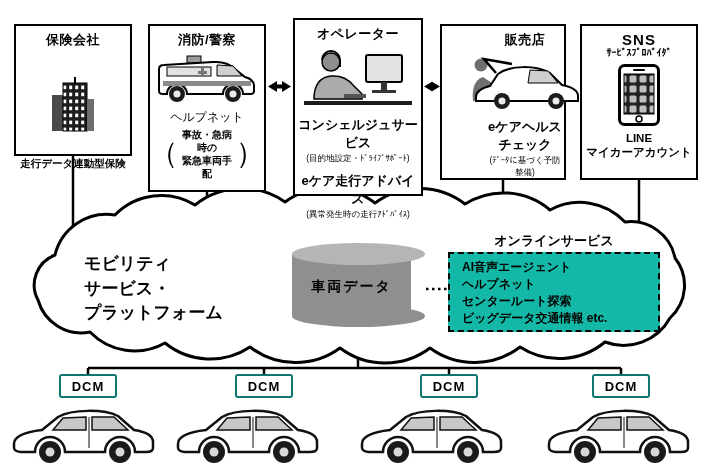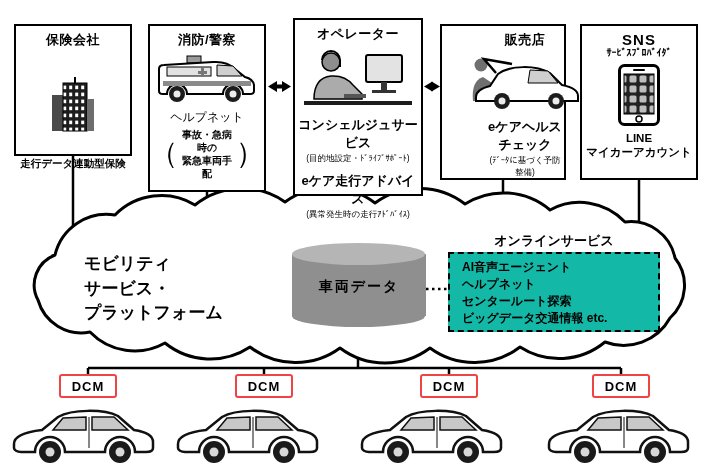--- a/index.html
+++ b/index.html
@@ -17,28 +17,28 @@
   .service{font-size:12px;font-weight:normal;margin-top:4px;}
   .bracket-row{display:flex;align-items:center;justify-content:center;margin-top:2px;}
   .paren{font-size:28px;font-weight:normal;line-height:1;transform:scaleY(1.05);}
   .cap-lines{font-size:10px;font-weight:bold;line-height:13px;}
   .svc-main{font-size:13px;font-weight:bold;margin-top:7px;}
   .svc-note{font-size:8.5px;margin-top:1px;}
   .sns-title{font-size:15px;font-weight:bold;margin-top:5px;letter-spacing:1px;}
   .sns-sub{font-size:10px;font-weight:bold;margin-top:-1px;}
   .sns-line{font-size:11.5px;font-weight:bold;line-height:14px;}
   .platform-name{position:absolute;left:84px;top:252px;z-index:2;font-size:17px;font-weight:bold;line-height:1.45;}
-  .cylinder{position:absolute;left:292px;top:254px;width:134px;height:62px;background:#8f8f8f;z-index:2;}
+  .cylinder{position:absolute;left:292px;top:254px;width:119px;height:62px;background:#8f8f8f;z-index:2;}
   .cylinder::before{content:"";position:absolute;left:0;top:-11px;width:133px;height:22px;border-radius:50%;background:#b5b5b5;}
   .cylinder::after{content:"";position:absolute;left:0;bottom:-11px;width:133px;height:22px;border-radius:50%;background:#8f8f8f;}
   .cylinder .label{position:relative;z-index:1;text-align:center;font-size:14px;font-weight:bold;letter-spacing:2px;margin-top:24px;}
   .online-title{position:absolute;left:448px;top:232px;width:212px;text-align:center;font-size:13px;font-weight:bold;z-index:2;}
   .online-box{position:absolute;left:448px;top:252px;width:212px;height:80px;border:2px dashed #000;background:#14b8a6;box-sizing:border-box;z-index:2;padding:5px 0 0 12px;text-align:left;}
   .online-box .item{font-size:12px;font-weight:bold;line-height:17px;}
-  .dcm{position:absolute;top:374px;width:58px;height:24px;border:2px solid #ef4444;border-radius:3px;background:#fff;display:flex;align-items:center;justify-content:center;font-size:13px;font-weight:bold;letter-spacing:1px;z-index:2;box-sizing:border-box;}
+  .dcm{position:absolute;top:374px;width:58px;height:24px;border:2px solid #0f766e;border-radius:3px;background:#fff;display:flex;align-items:center;justify-content:center;font-size:13px;font-weight:bold;letter-spacing:1px;z-index:2;box-sizing:border-box;}
   #dcm-1{left:59px;} #dcm-2{left:235px;} #dcm-3{left:420px;} #dcm-4{left:592px;}
   .car{position:absolute;width:150px;height:62px;z-index:2;}
   #car-1{left:8px;top:402px;} #car-2{left:172px;top:402px;} #car-3{left:356px;top:402px;} #car-4{left:543px;top:402px;}
   .hidden-defs{position:absolute;width:0;height:0;overflow:hidden;}
 </style>
 </head>
 <body>
 
 <div class="canvas">
 

